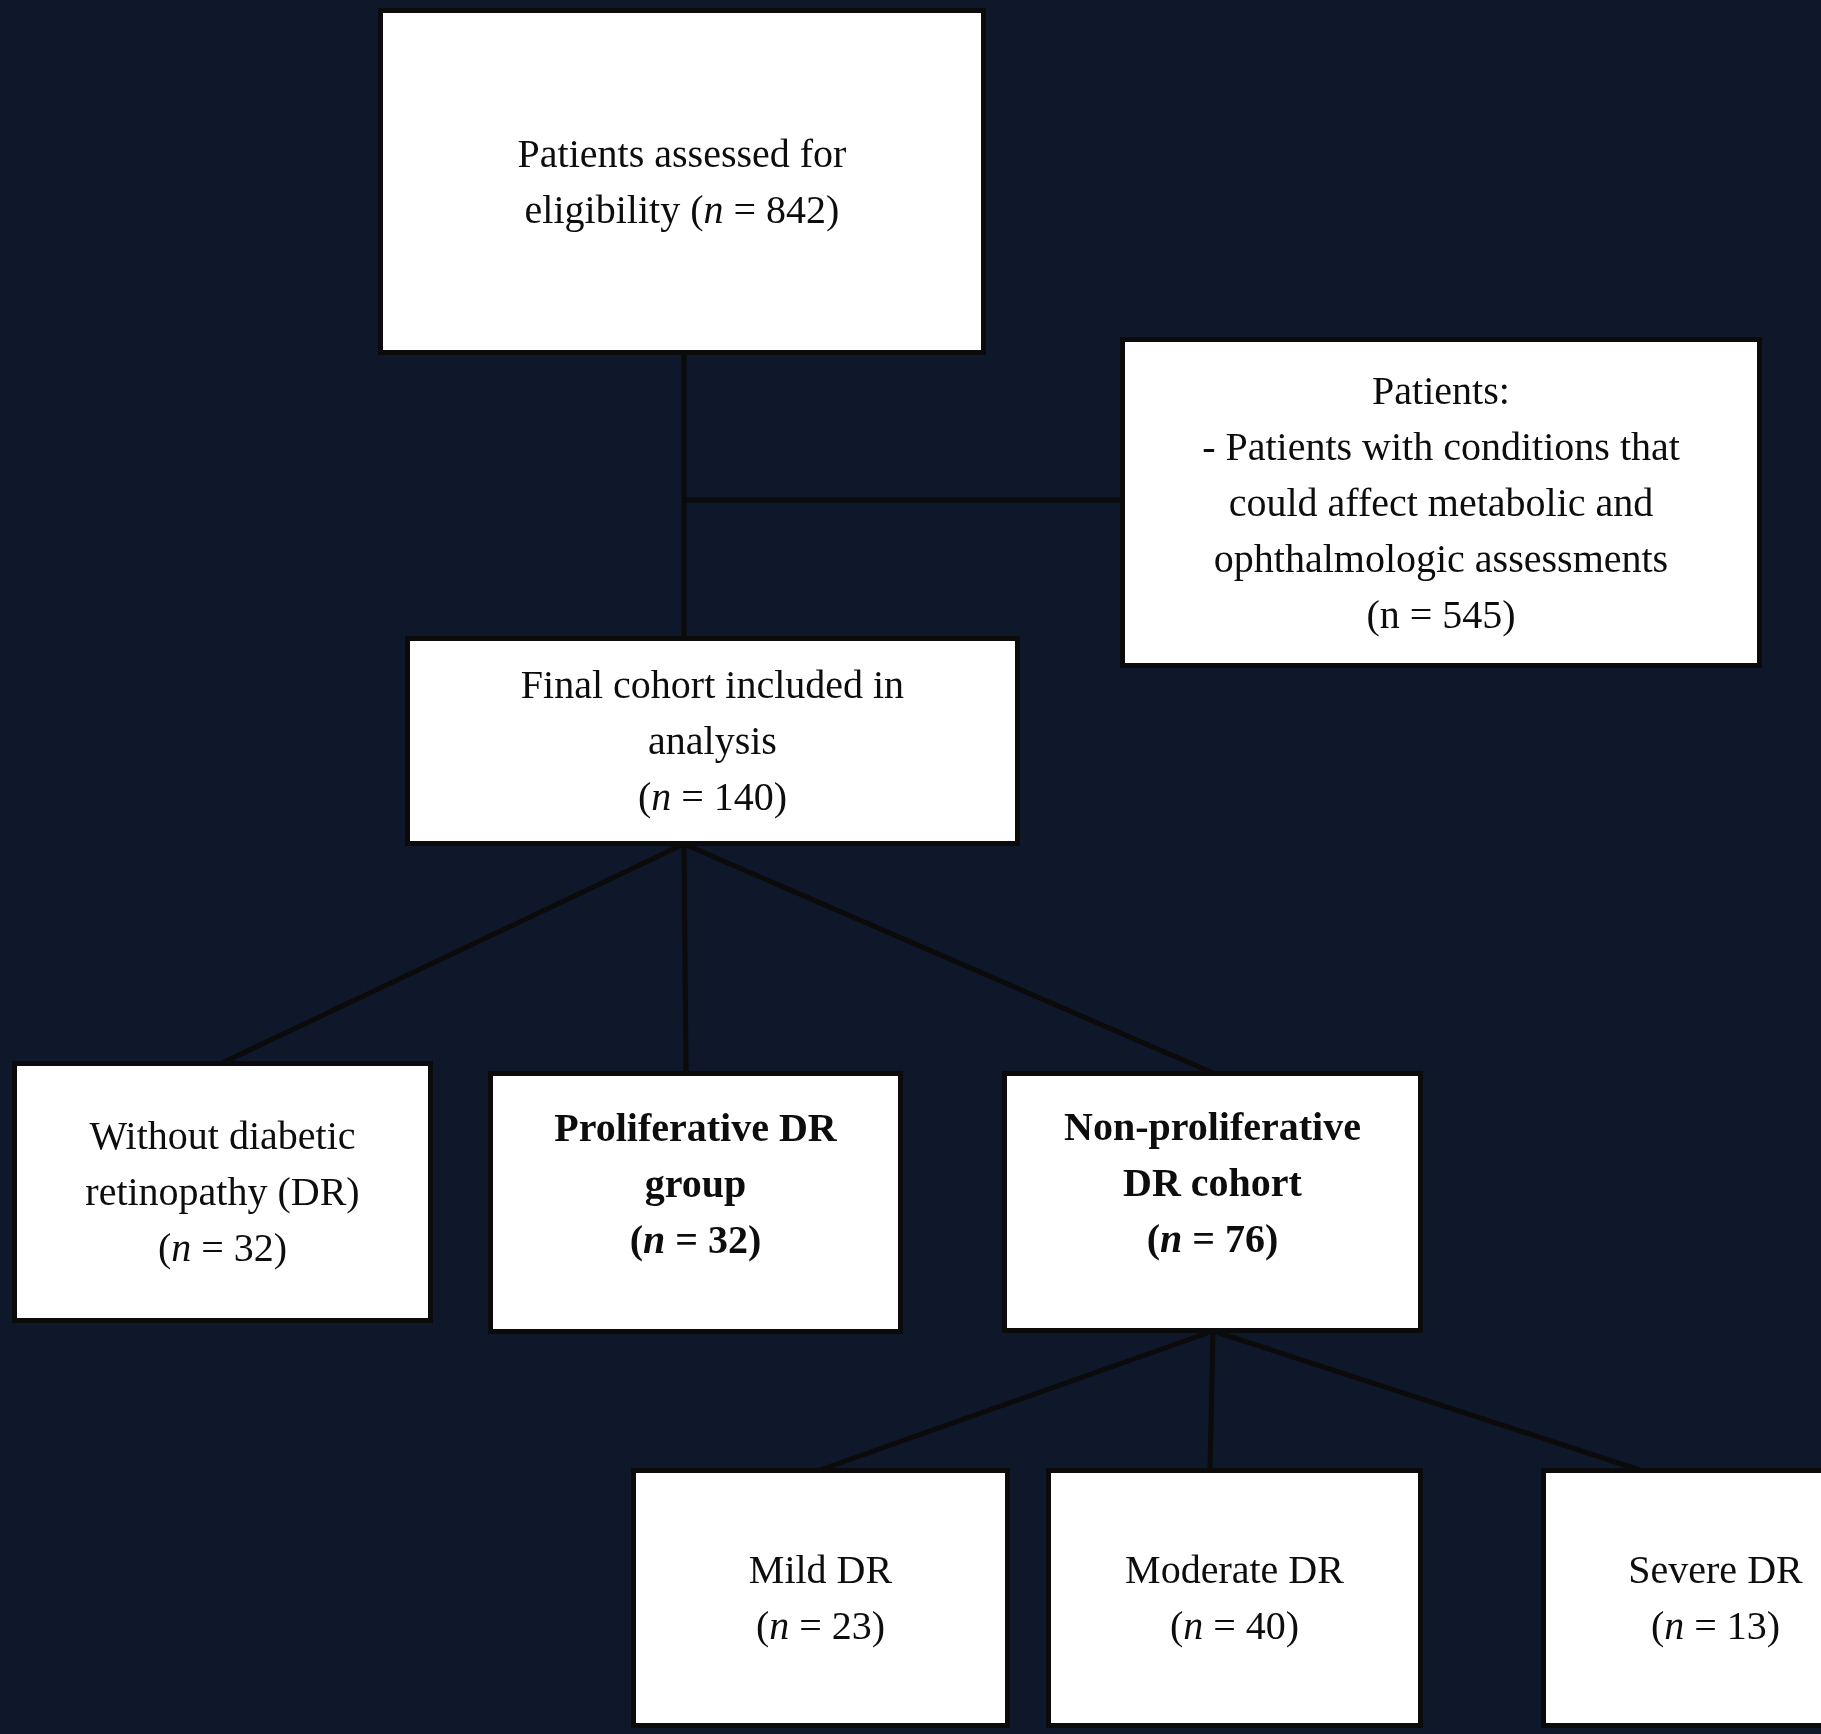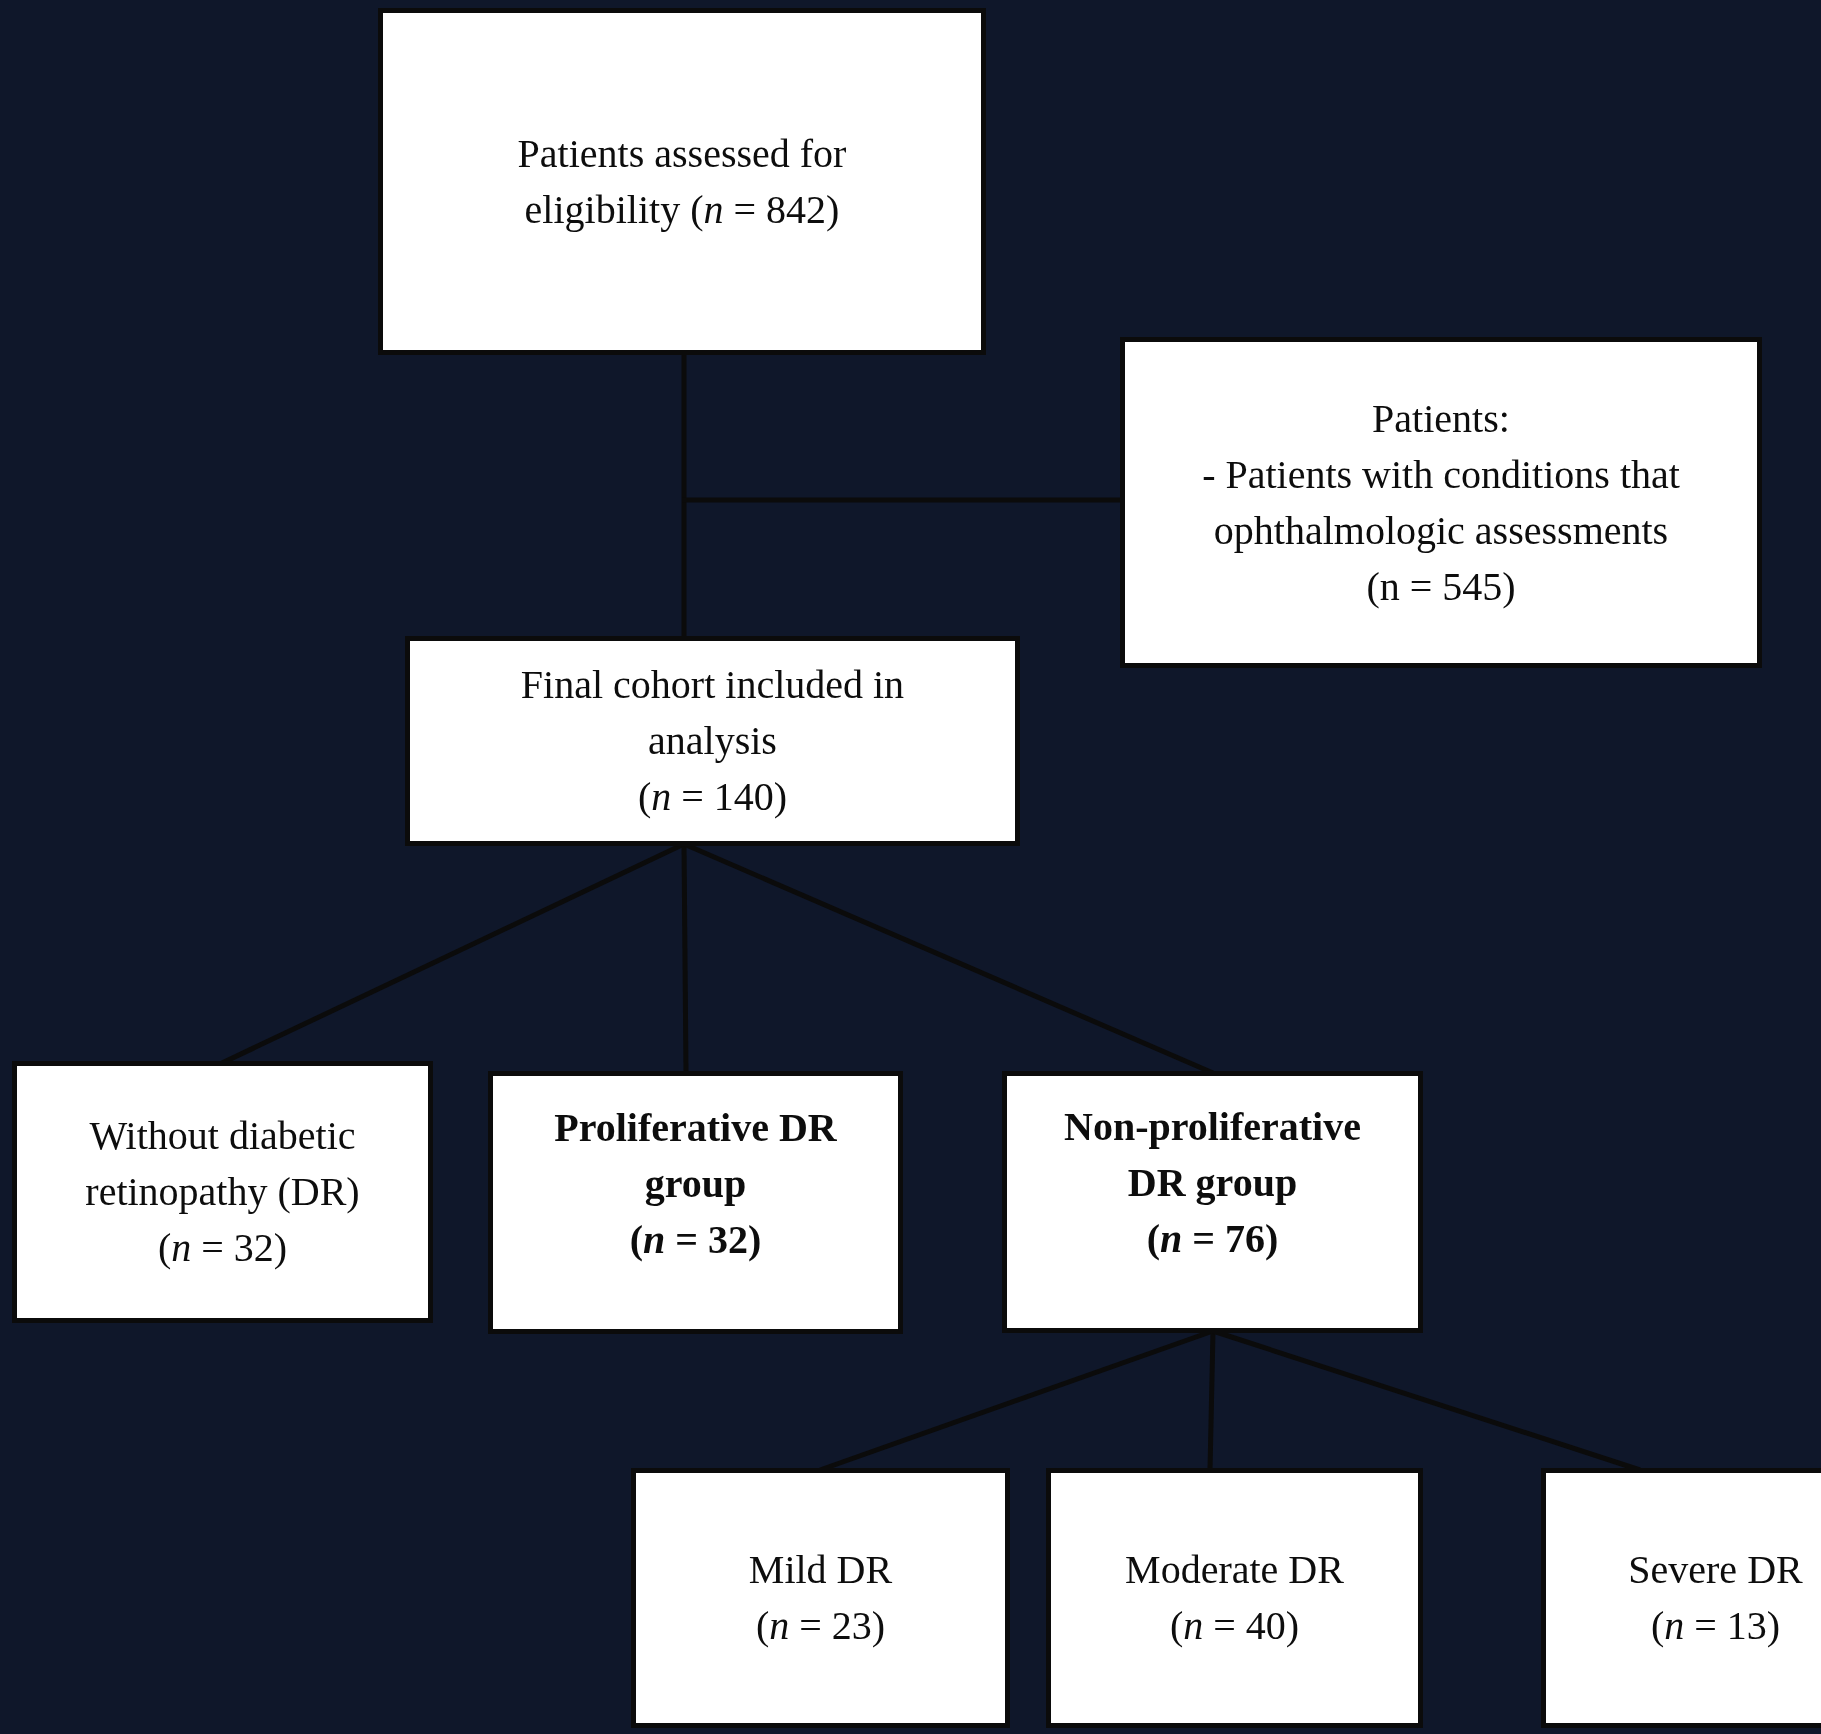--- a/index.html
+++ b/index.html
@@ -70,20 +70,21 @@
     <div class="node-text">
         <div><span>Patients assessed for</span></div>
         <div><span>eligibility (</span><i>n</i><span> = 842)</span></div>
       </div>
   </div>
 
   <div class="node" style="left:1120px; top:337px; width:642px; height:331px;">
     <div class="node-text">
         <div><span>Patients:</span></div>
         <div><span>- Patients with conditions that</span></div>
+        <div><span>could affect metabolic and</span></div>
         <div><span>ophthalmologic assessments</span></div>
         <div><span>(n = 545)</span></div>
       </div>
   </div>
 
   <div class="node" style="left:405px; top:636px; width:615px; height:210px;">
     <div class="node-text">
         <div><span>Final cohort included in</span></div>
         <div><span>analysis</span></div>
         <div><span>(</span><i>n</i><span> = 140)</span></div>
@@ -102,21 +103,21 @@
     <div class="node-text">
         <div><span>Proliferative DR</span></div>
         <div><span>group</span></div>
         <div><span>(</span><i>n</i><span> = 32)</span></div>
       </div>
   </div>
 
   <div class="node bias-top" style="left:1002px; top:1071px; width:421px; height:262px;">
     <div class="node-text">
         <div><span>Non-proliferative</span></div>
-        <div><span>DR group</span></div>
+        <div><span>DR cohort</span></div>
         <div><span>(</span><i>n</i><span> = 76)</span></div>
       </div>
   </div>
 
   <div class="node" style="left:631px; top:1468px; width:379px; height:260px;">
     <div class="node-text">
         <div><span>Mild DR</span></div>
         <div><span>(</span><i>n</i><span> = 23)</span></div>
       </div>
   </div>

